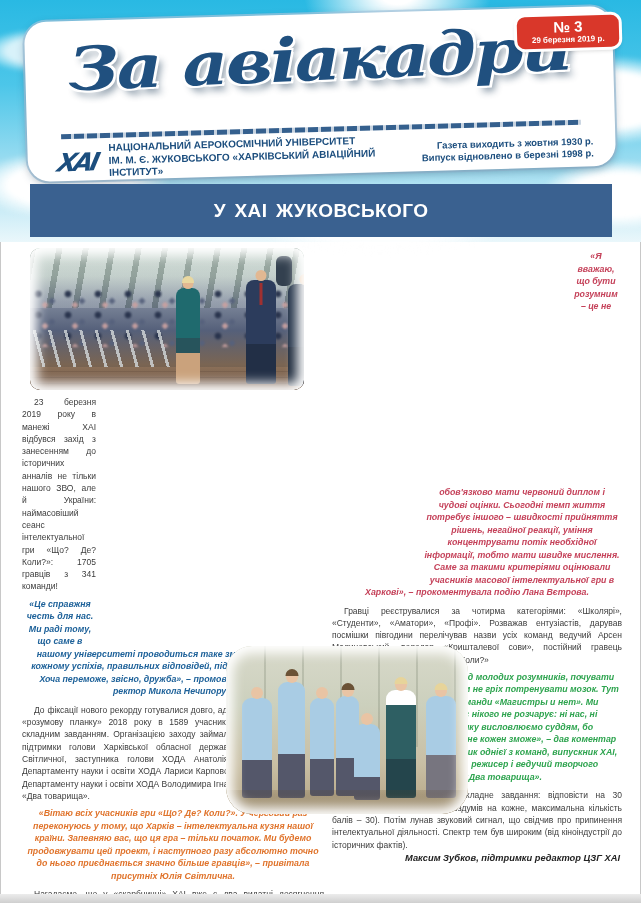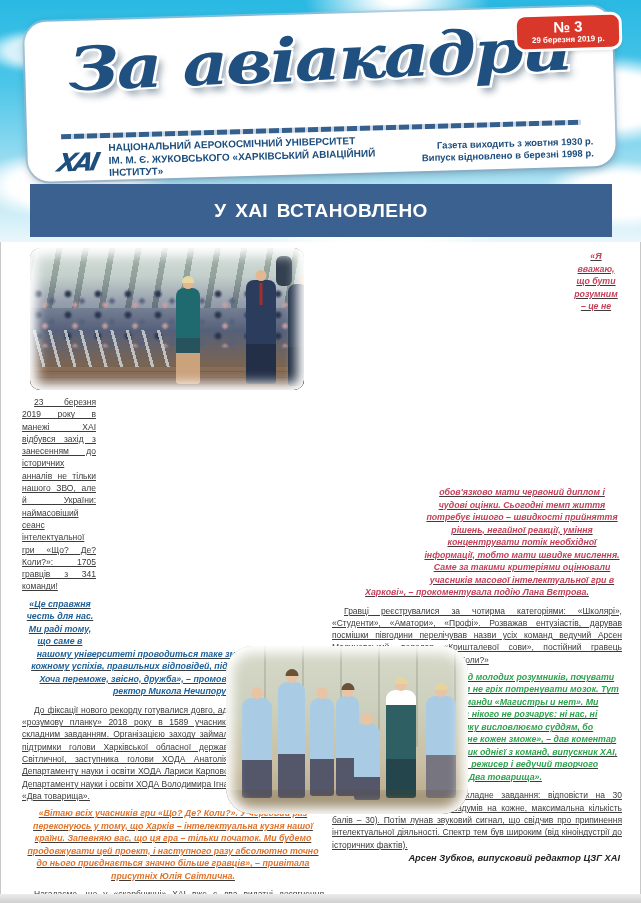--- a/index.html
+++ b/index.html
@@ -32,21 +32,21 @@
   .issue-info{font-size:9.5px;font-weight:bold;color:#1c4e7e;text-align:right;line-height:12.5px;}
   .badge{position:absolute;right:22px;top:16px;width:94px;padding:3px 4px 4px;background:#d9372a;border-radius:8px;
          color:#fff;text-align:center;transform:rotate(-1.6deg);box-shadow:0 0 0 3px #fff,0 2px 5px rgba(0,0,0,.3);}
   .badge-no{font-size:15px;font-weight:bold;line-height:16px;}
   .badge-date{font-size:8px;font-weight:bold;}
   
   .banner{position:absolute;left:30px;top:184px;width:582px;height:53px;background:#3a6190;color:#fff;
           display:flex;flex-direction:column;justify-content:center;text-align:center;}
   .banner div{font-weight:bold;font-size:19px;line-height:24px;letter-spacing:.4px;word-spacing:3px;}
   
-  .col{position:absolute;font-size:8.5px;line-height:12.3px;color:#3c3c3c;text-align:justify;overflow:hidden;text-decoration:underline;}
+  .col{position:absolute;font-size:8.5px;line-height:12.3px;color:#3c3c3c;text-align:justify;overflow:hidden;}
   .col-left{left:22px;top:248px;width:302px;height:648px;}
   .col-right{left:332px;top:246px;width:290px;height:604px;}
   .body-p{margin:0 0 5px;text-indent:12px;}
   .quote{font-weight:bold;font-style:italic;text-align:center;text-indent:0;margin:4px 2px 6px;
          font-size:8.8px;line-height:12.5px;}
   .q-blue{color:#1d6199;}.q-orange{color:#e0742c;}.q-red{color:#c5425a;}.q-green{color:#2ea44f;}
   .sp{pointer-events:none;}
   .sp-cert-l{float:right;width:112px;height:144px;margin:40px 0 6px 8px;}
   .sp-photo2-l{float:right;width:100px;height:170px;margin:64px 0 6px 8px;}
   .sp-cert-r{float:left;width:84px;height:148px;margin:186px 8px 6px 0;}
@@ -148,21 +148,21 @@
       </div>
     </div>
   </div>
 
   <div class="badge">
     <div class="badge-no">№ 3</div>
     <div class="badge-date">29 березня 2019 р.</div>
   </div>
 
   <div class="banner">
-    <div>У ХАІ ВСТАНОВЛЕНО</div>
+    <div>У ХАІ ЖУКОВСЬКОГО</div>
   </div>
 
   <div class="col col-left">
     <div class="photo1">
       <div class="p1-beams"></div>
       <div class="p1-crowd"></div>
       <div class="p1-chairs"></div>
       <div class="p1-floor"></div>
       <div class="fg f-guard"></div>
       <div class="fg f-woman">
@@ -190,21 +190,21 @@
   <div class="col col-right">
     <div class="sp sp-cert-r"></div>
     <div class="sp sp-photo2-r"></div>
     <p class="quote q-red">«Я вважаю, що бути розумним – це не обов'язково мати червоний диплом і чудові оцінки. Сьогодні темп життя потребує іншого – швидкості прийняття рішень, негайної реакції, уміння концентрувати потік необхідної інформації, тобто мати швидке мислення. Саме за такими критеріями оцінювали учасників масової інтелектуальної гри в Харкові», – прокоментувала подію Лана Вєтрова.</p>
     <p class="body-p">Гравці реєструвалися за чотирма категоріями: «Школярі», «Студенти», «Аматори», «Профі». Розважав ентузіастів, дарував посмішки півгодини перелічував назви усіх команд ведучий Арсен Малиновський, володар «Кришталевої сови», постійний гравець української версії гри «Що? Де? Коли?»</p>
     <p class="quote q-green">«Приємно знаходитися серед молодих розумників, почувати себе живим. Суботнім ранком не гріх потренувати мозок. Тут я знаходжусь у складі команди «Магистры и нет». Ми сподіваємося, що процес нікого не розчарує: ні нас, ні суперників. Велику подяку висловлюємо суддям, бо працювати у режимі онлайн не кожен зможе», – дав коментар Олексій Мірошниченко, учасник однієї з команд, випускник ХАІ, талановитий гуморист, режисер і ведучий творчого об'єднання «Два товарища».</p>
     <p class="body-p">Перед знавцями постало складне завдання: відповісти на 30 запитань (по одній хвилині роздумів на кожне, максимальна кількість балів – 30). Потім лунав звуковий сигнал, що свідчив про припинення інтелектуальної діяльності. Спектр тем був широким (від кіноіндустрії до історичних фактів).</p>
 
   </div>
 
-  <div class="byline">Арсен Зубков, випусковий редактор ЦЗГ ХАІ</div>
+  <div class="byline">Максим Зубков, підтримки редактор ЦЗГ ХАІ</div>
 
 
   <div class="photo2">
     <div class="p2-frames"></div>
     <div class="pg g1 blue-shirt">
         <i class="head"></i>
       </div>
     <div class="pg g2 blue-shirt">
         <i class="head"></i>
         <i class="hair haird"></i>

